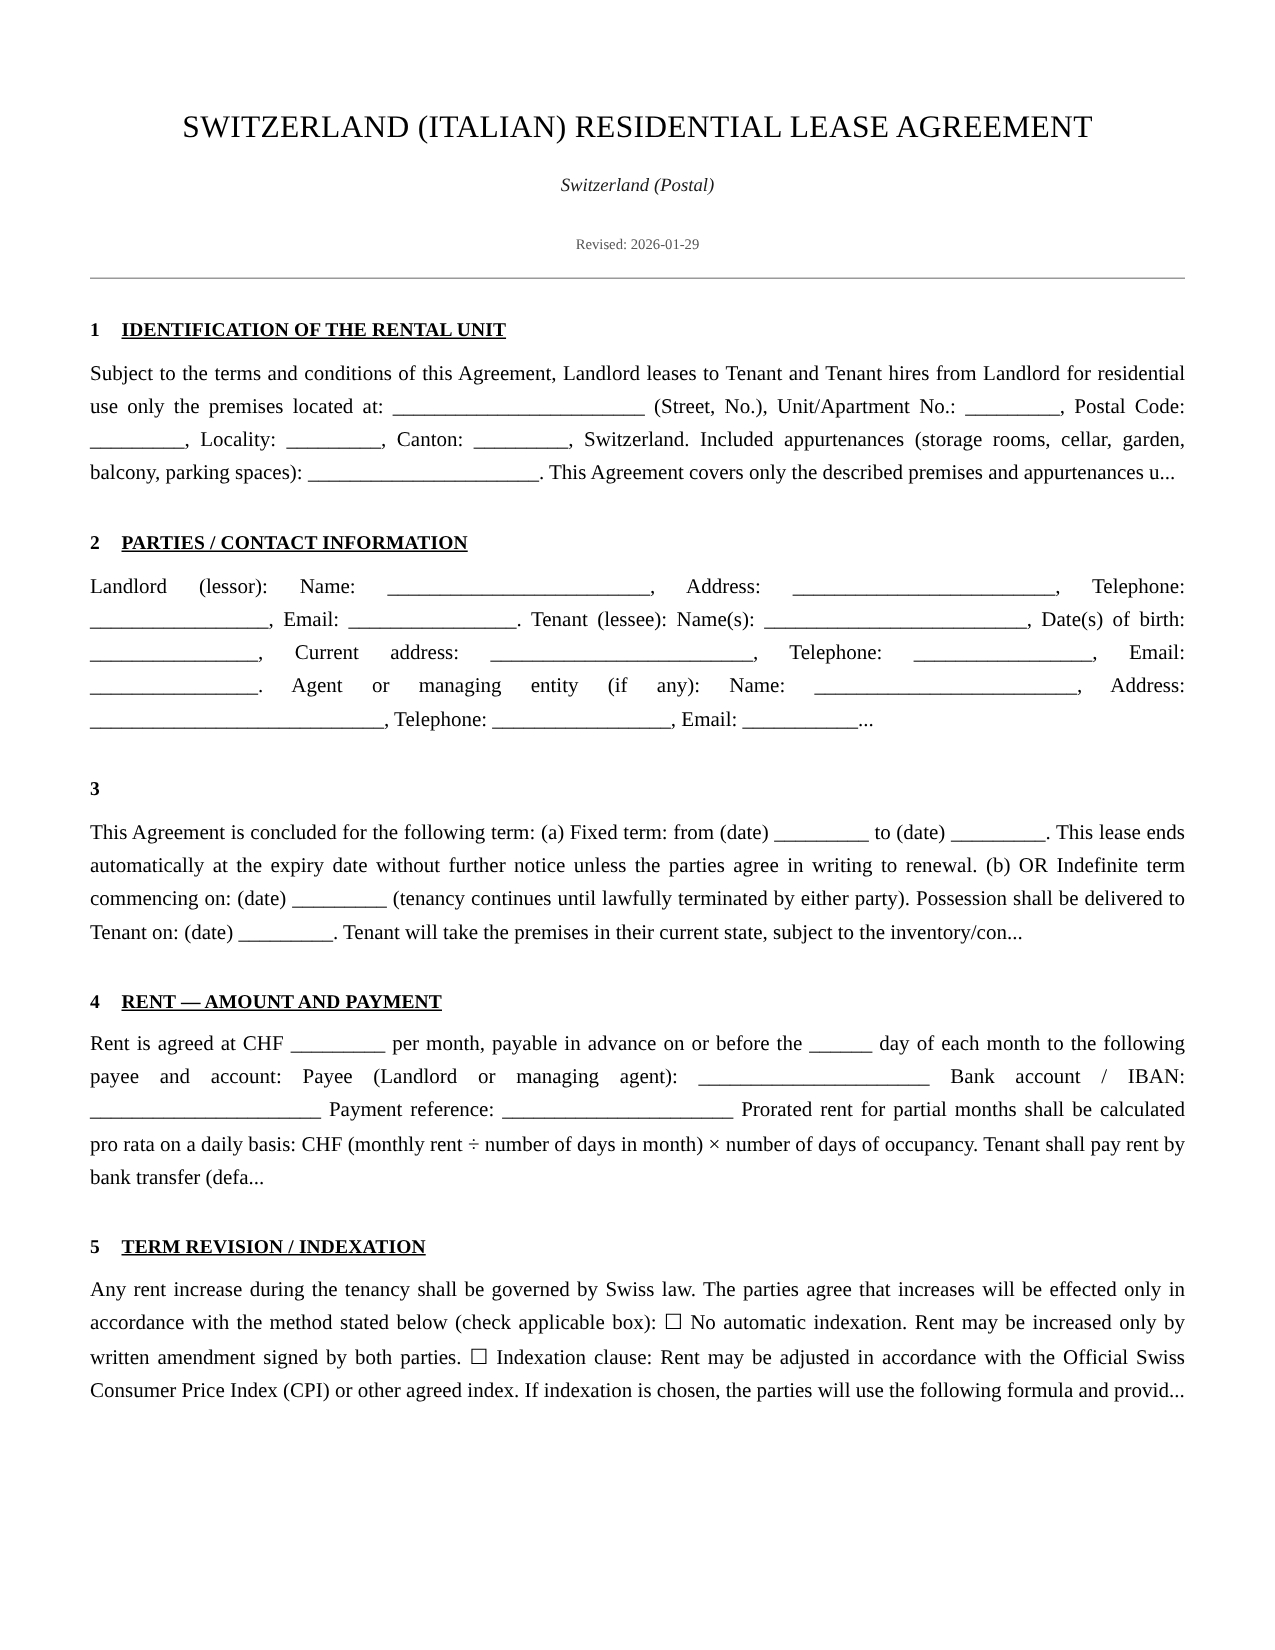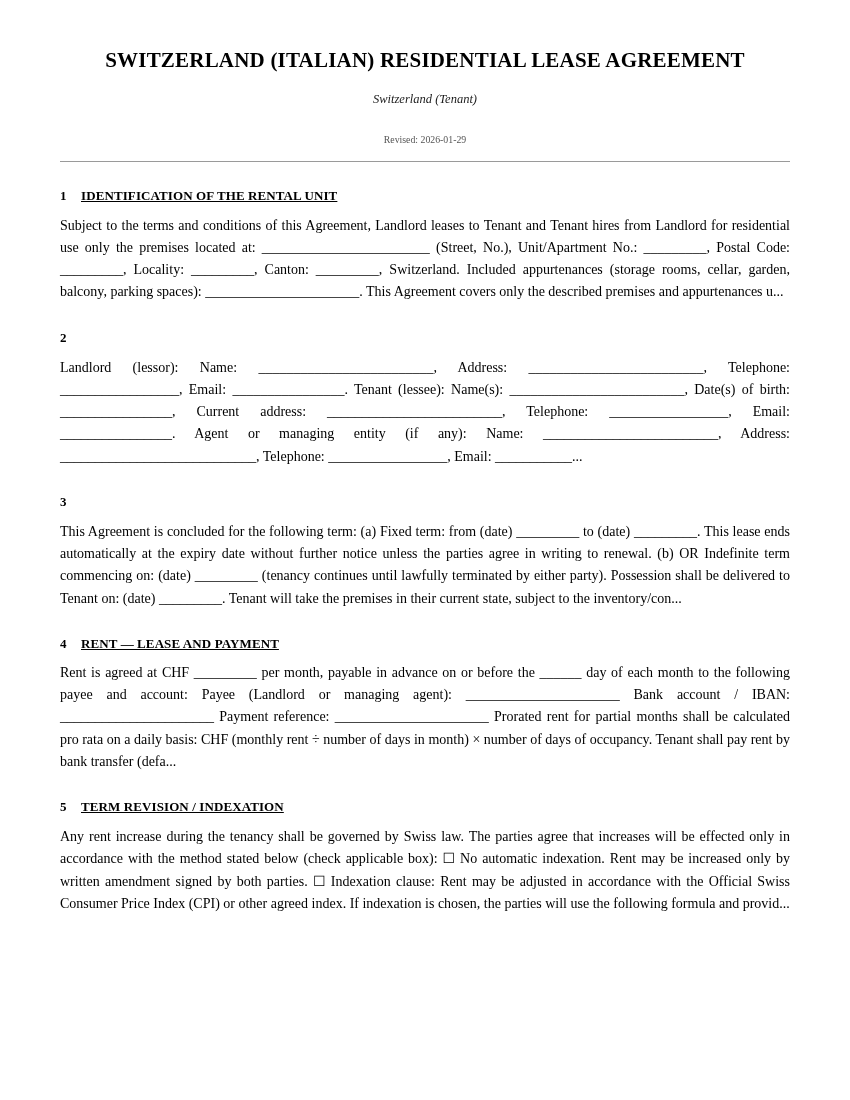--- a/index.html
+++ b/index.html
@@ -16,24 +16,24 @@
   }
   .page {
     position: relative;
     width: 850px;
     height: 1100px;
     box-sizing: border-box;
     padding: 0 60px;
   }
   .doc-title {
     margin: 0;
-    padding-top: 48px;
+    padding-top: 72px;
     text-align: center;
     font-size: 21px;
-    font-weight: bold;
+    font-weight: normal;
     letter-spacing: 0.2px;
     line-height: 1.22;
   }
   .doc-subtitle {
     margin: 0;
     padding-top: 18px;
     text-align: center;
     font-size: 12.5px;
     font-style: italic;
     color: #1a1a1a;
@@ -82,52 +82,53 @@
   }
   .section-body.tight { padding-top: 10px; }
 </style>
 </head>
 <body>
 
 <div class="page">
 
   <h1 class="doc-title">SWITZERLAND (ITALIAN) RESIDENTIAL LEASE AGREEMENT</h1>
 
-  <p class="doc-subtitle">Switzerland (Tenant)</p>
+  <p class="doc-subtitle">Switzerland (Postal)</p>
 
   <p class="doc-revised">Revised: 2026-01-29</p>
 
   <hr class="title-rule">
 
   <div class="section">
     <div class="section-head">
       <span class="section-num">1</span>
       <span class="section-title">IDENTIFICATION OF THE RENTAL UNIT</span>
     </div>
     <p class="section-body">Subject to the terms and conditions of this Agreement, Landlord leases to Tenant and Tenant hires from Landlord for residential use only the premises located at: ________________________ (Street, No.), Unit/Apartment No.: _________, Postal Code: _________, Locality: _________, Canton: _________, Switzerland. Included appurtenances (storage rooms, cellar, garden, balcony, parking spaces): ______________________. This Agreement covers only the described premises and appurtenances u...</p>
   </div>
 
   <div class="section">
     <div class="section-head">
       <span class="section-num">2</span>
+      <span class="section-title">PARTIES / CONTACT INFORMATION</span>
     </div>
     <p class="section-body">Landlord (lessor): Name: _________________________, Address: _________________________, Telephone: _________________, Email: ________________. Tenant (lessee): Name(s): _________________________, Date(s) of birth: ________________, Current address: _________________________, Telephone: _________________, Email: ________________. Agent or managing entity (if any): Name: _________________________, Address: ____________________________, Telephone: _________________, Email: ___________...</p>
   </div>
 
   <div class="section">
     <div class="section-head">
       <span class="section-num">3</span>
     </div>
     <p class="section-body">This Agreement is concluded for the following term: (a) Fixed term: from (date) _________ to (date) _________. This lease ends automatically at the expiry date without further notice unless the parties agree in writing to renewal. (b) OR Indefinite term commencing on: (date) _________ (tenancy continues until lawfully terminated by either party). Possession shall be delivered to Tenant on: (date) _________. Tenant will take the premises in their current state, subject to the inventory/con...</p>
   </div>
 
   <div class="section">
     <div class="section-head">
       <span class="section-num">4</span>
-      <span class="section-title">RENT — LEASE AND PAYMENT</span>
+      <span class="section-title">RENT — AMOUNT AND PAYMENT</span>
     </div>
     <p class="section-body tight">Rent is agreed at CHF _________ per month, payable in advance on or before the ______ day of each month to the following payee and account: Payee (Landlord or managing agent): ______________________ Bank account / IBAN: ______________________ Payment reference: ______________________ Prorated rent for partial months shall be calculated pro rata on a daily basis: CHF (monthly rent ÷ number of days in month) × number of days of occupancy. Tenant shall pay rent by bank transfer (defa...</p>
   </div>
 
   <div class="section">
     <div class="section-head">
       <span class="section-num">5</span>
       <span class="section-title">TERM REVISION / INDEXATION</span>
     </div>
     <p class="section-body">Any rent increase during the tenancy shall be governed by Swiss law. The parties agree that increases will be effected only in accordance with the method stated below (check applicable box): ☐ No automatic indexation. Rent may be increased only by written amendment signed by both parties. ☐ Indexation clause: Rent may be adjusted in accordance with the Official Swiss Consumer Price Index (CPI) or other agreed index. If indexation is chosen, the parties will use the following formula and provid...</p>

